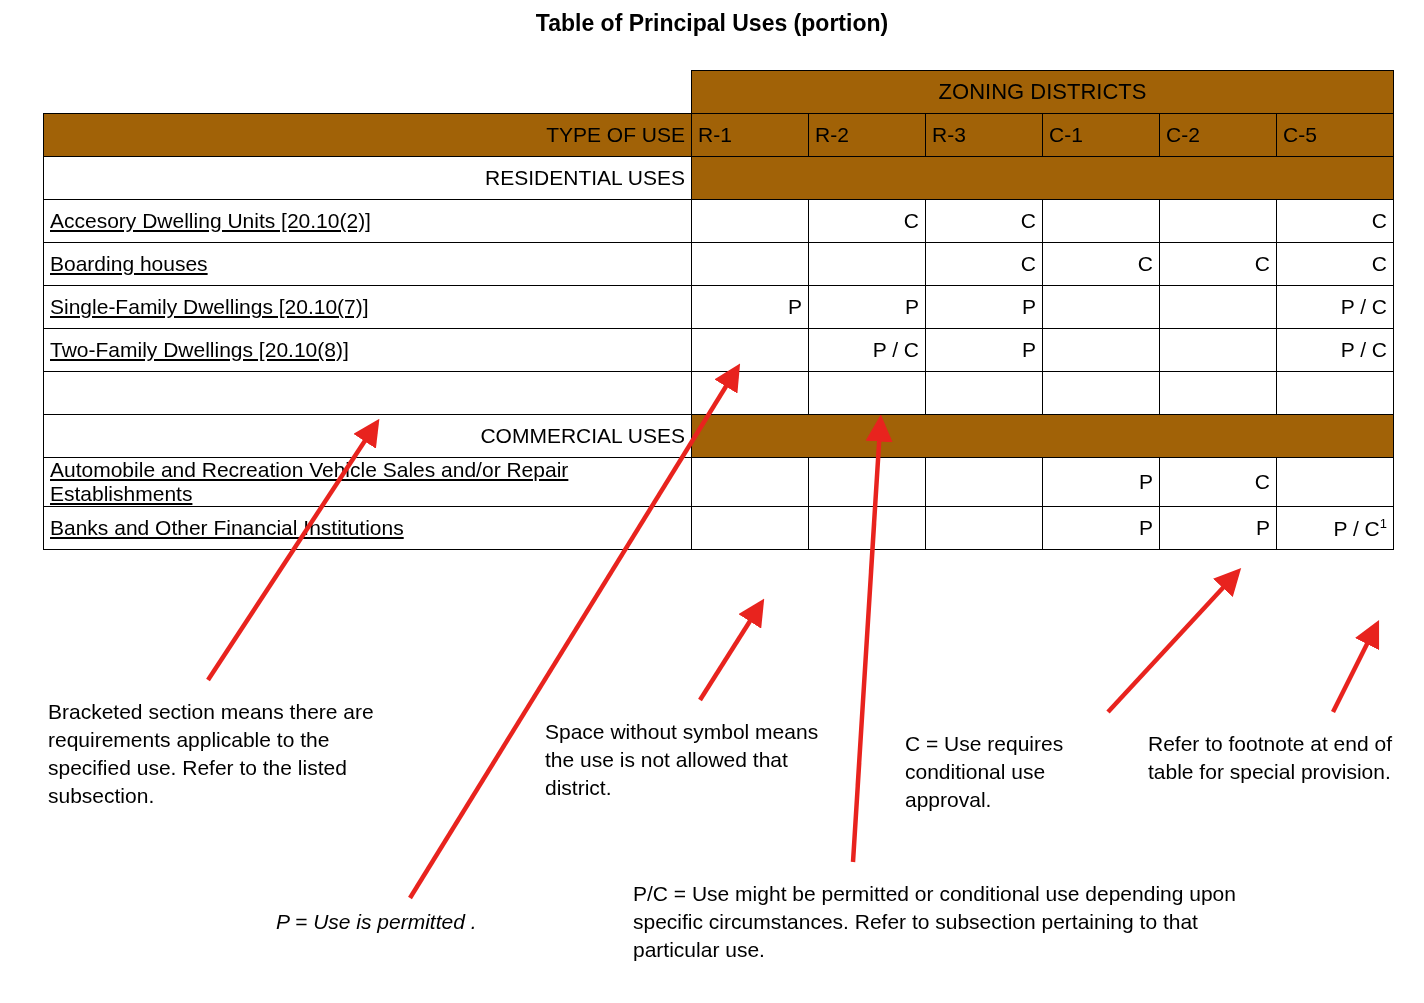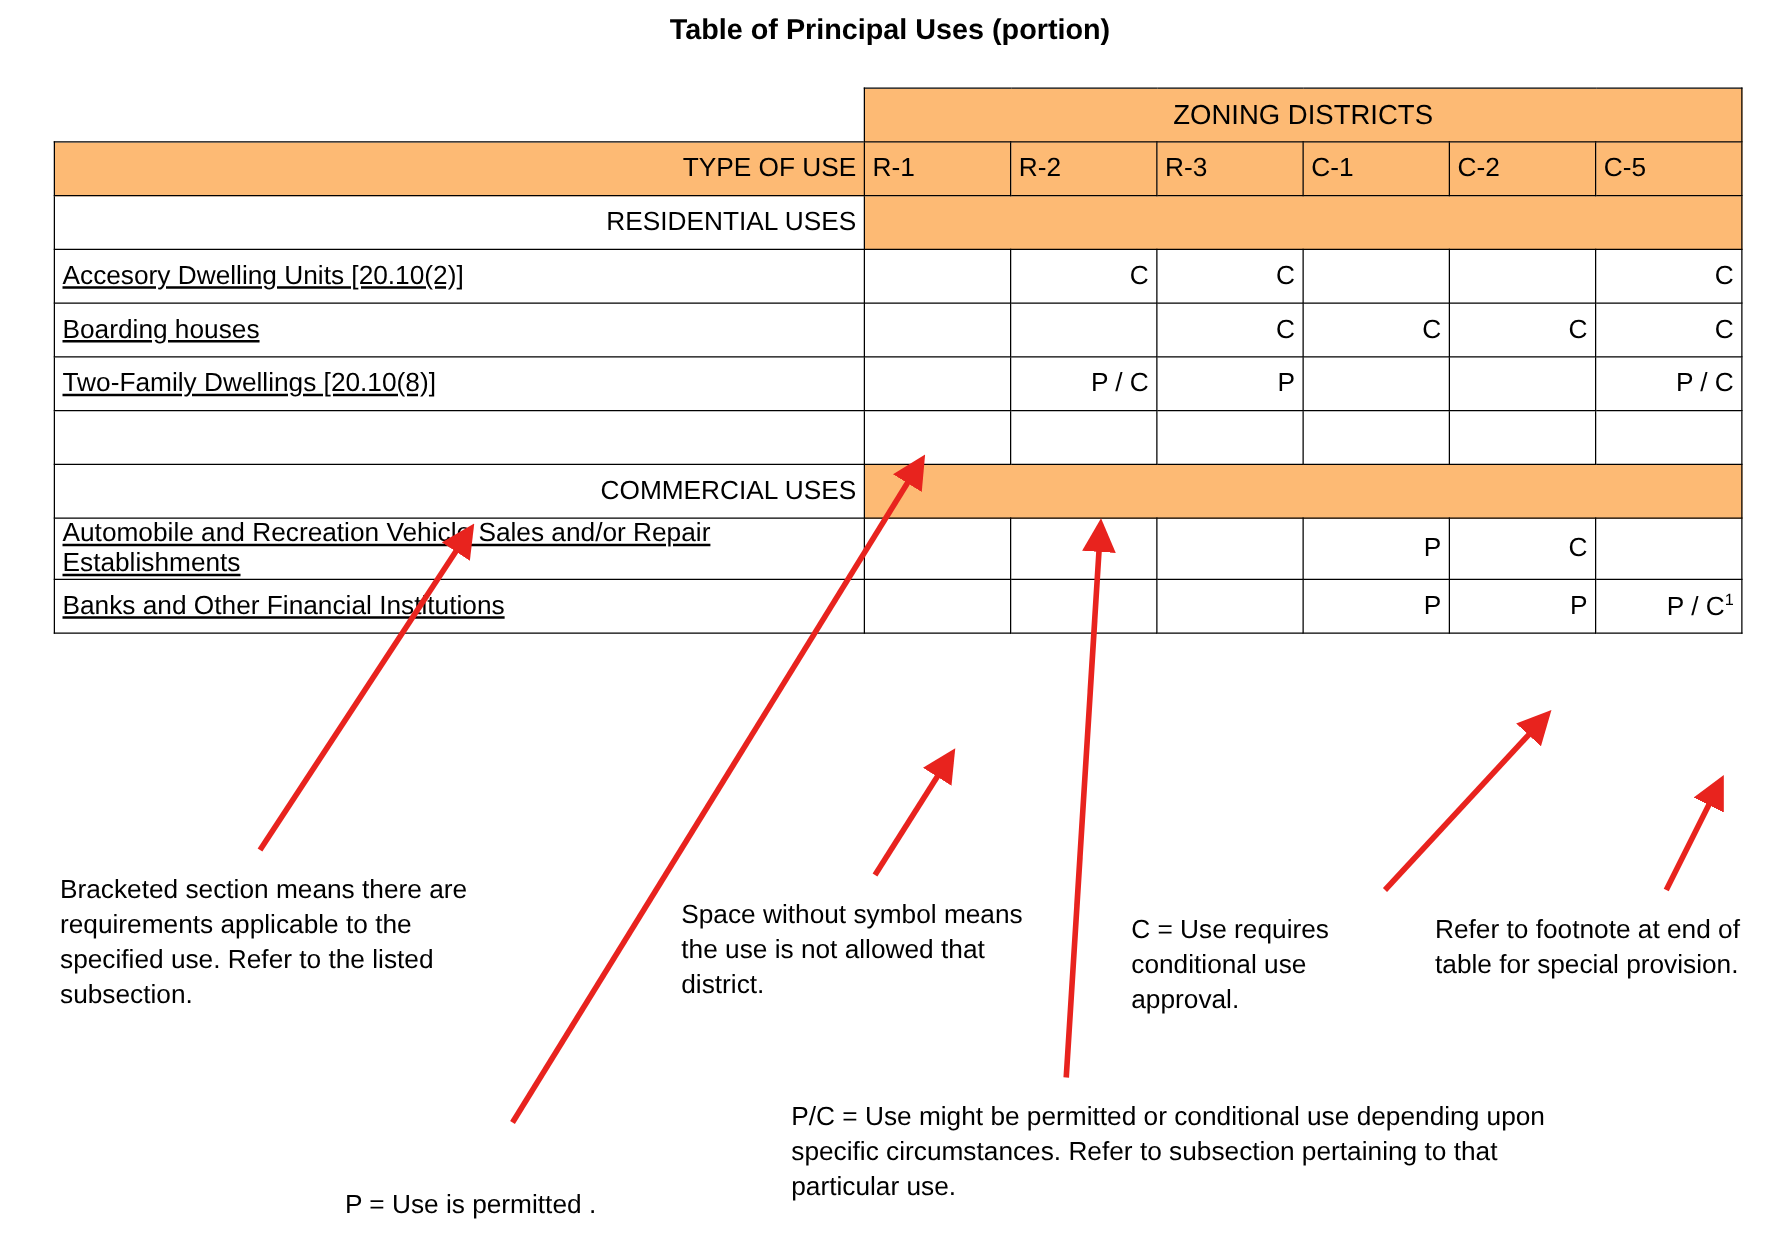--- a/index.html
+++ b/index.html
@@ -35,21 +35,21 @@
     font-size: 21px;
   }
   #uses-table td {
     border: 1px solid #000000;
     padding: 0 6px;
     height: 42px;
     vertical-align: middle;
   }
   .col-use { width: 648px; }
   .col-d   { width: 117px; }
-  .shade   { background: #fdba74; }
+  .shade   { background: #a16207; }
   .ctr     { text-align: right; }
   .hdr-zoning {
     text-align: center;
     font-size: 22px;
     height: 44px;
   }
   .blank-left {
     border-left: none !important;
     border-top: none !important;
     border-bottom: none !important;
@@ -61,21 +61,21 @@
   
   .callout {
     position: absolute;
     font-size: 21px;
     line-height: 1.33;
   }
   #callout-bracket { left: 48px;  top: 698px;  width: 330px; }
   #callout-space   { left: 545px; top: 718px;  width: 300px; }
   #callout-c       { left: 905px; top: 730px;  width: 225px; }
   #callout-footnote{ left: 1148px;top: 730px;  width: 250px; }
-  #callout-p       { left: 276px; top: 950px;  width: 300px; }
+  #callout-p       { left: 276px; top: 908px;  width: 300px; font-style: italic; }
   #callout-pc      { left: 612px; top: 880px;  width: 625px; margin-left: 21px; }
   
   #arrow-layer {
     position: absolute;
     left: 0; top: 0;
     width: 1424px; height: 1003px;
     pointer-events: none;
   }
 </style>
 </head>
@@ -127,20 +127,29 @@
       <td class="use-label">Boarding houses</td>
       <td class="ctr"></td>
       <td class="ctr"></td>
       <td class="ctr">C</td>
       <td class="ctr">C</td>
       <td class="ctr">C</td>
       <td class="ctr">C</td>
     </tr>
 
 
+    <tr>
+      <td class="use-label">Single-Family Dwellings [20.10(7)]</td>
+      <td class="ctr">P</td>
+      <td class="ctr">P</td>
+      <td class="ctr">P</td>
+      <td class="ctr"></td>
+      <td class="ctr"></td>
+      <td class="ctr">P / C</td>
+    </tr>
 
     <tr>
       <td class="use-label">Two-Family Dwellings [20.10(8)]</td>
       <td class="ctr"></td>
       <td class="ctr">P / C</td>
       <td class="ctr">P</td>
       <td class="ctr"></td>
       <td class="ctr"></td>
       <td class="ctr">P / C</td>
     </tr>

